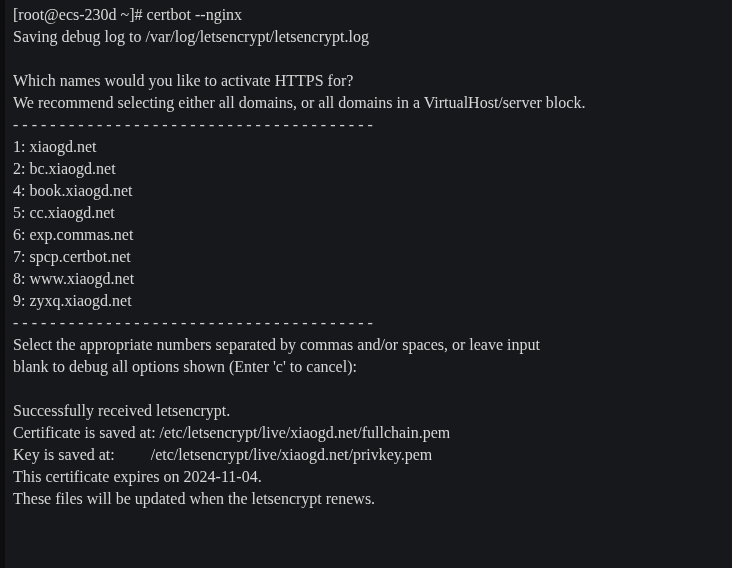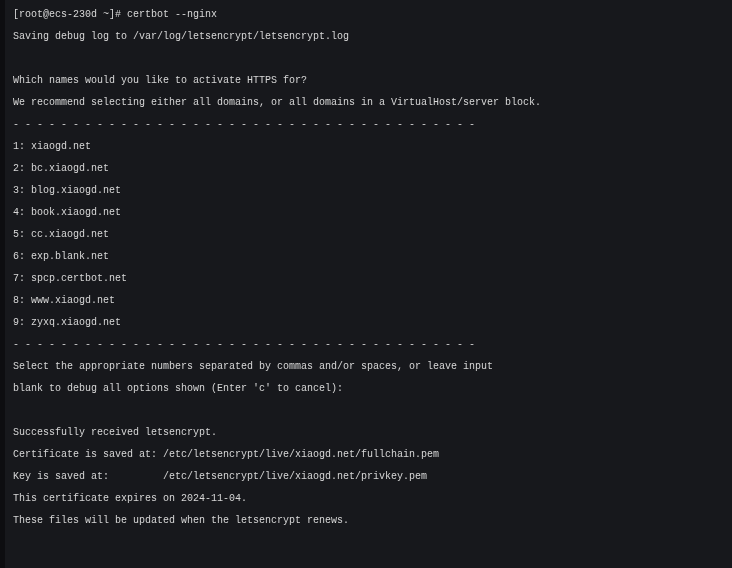--- a/index.html
+++ b/index.html
@@ -36,25 +36,25 @@
     left: 0;
     top: 0;
     width: 732px;
     height: 568px;
     padding: 4px 0 0 13px;
     box-sizing: border-box;
   }
   .line {
     height: 22px;
     line-height: 22px;
-    font-size: 10px;
+    font-size: 16px;
     letter-spacing: 0.0px;
     color: #d7d7d7;
     white-space: pre;
-    font-family: Liberation Mono, monospace;
+    font-family: Liberation Serif, serif;
     -webkit-font-smoothing: antialiased;
   }
   .line.blank {
     color: transparent;
   }
   .line.sep {
     color: #d0d0d0;
   }
 </style>
 </head>
@@ -64,24 +64,23 @@
   <div id="gutter"></div>
   <div id="screen">
     <div class="line">[root@ecs-230d ~]# certbot --nginx</div>
     <div class="line">Saving debug log to /var/log/letsencrypt/letsencrypt.log</div>
     <div class="line blank">&nbsp;</div>
     <div class="line">Which names would you like to activate HTTPS for?</div>
     <div class="line">We recommend selecting either all domains, or all domains in a VirtualHost/server block.</div>
     <div class="line sep">- - - - - - - - - - - - - - - - - - - - - - - - - - - - - - - - - - - - - - - </div>
     <div class="line">1: xiaogd.net</div>
     <div class="line">2: bc.xiaogd.net</div>
-    <div class="line">3: blog.xiaogd.net</div>
     <div class="line">4: book.xiaogd.net</div>
     <div class="line">5: cc.xiaogd.net</div>
-    <div class="line">6: exp.blank.net</div>
+    <div class="line">6: exp.commas.net</div>
     <div class="line">7: spcp.certbot.net</div>
     <div class="line">8: www.xiaogd.net</div>
     <div class="line">9: zyxq.xiaogd.net</div>
     <div class="line sep">- - - - - - - - - - - - - - - - - - - - - - - - - - - - - - - - - - - - - - - </div>
     <div class="line">Select the appropriate numbers separated by commas and/or spaces, or leave input</div>
     <div class="line">blank to debug all options shown (Enter 'c' to cancel):</div>
     <div class="line blank">&nbsp;</div>
     <div class="line">Successfully received letsencrypt.</div>
     <div class="line">Certificate is saved at: /etc/letsencrypt/live/xiaogd.net/fullchain.pem</div>
     <div class="line">Key is saved at:         /etc/letsencrypt/live/xiaogd.net/privkey.pem</div>

